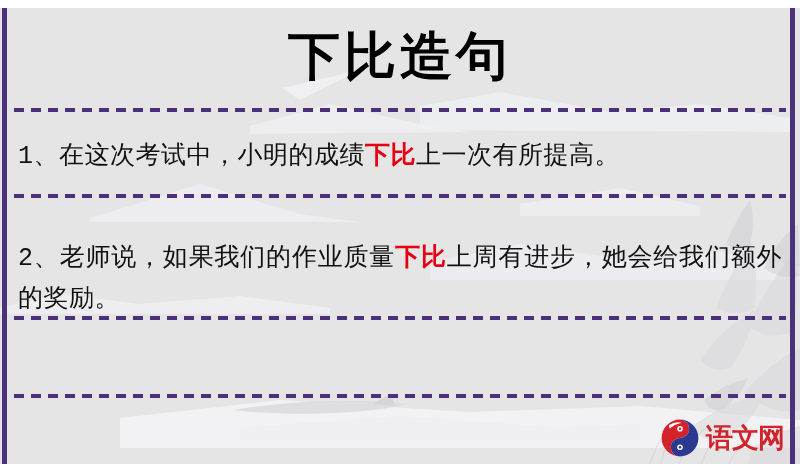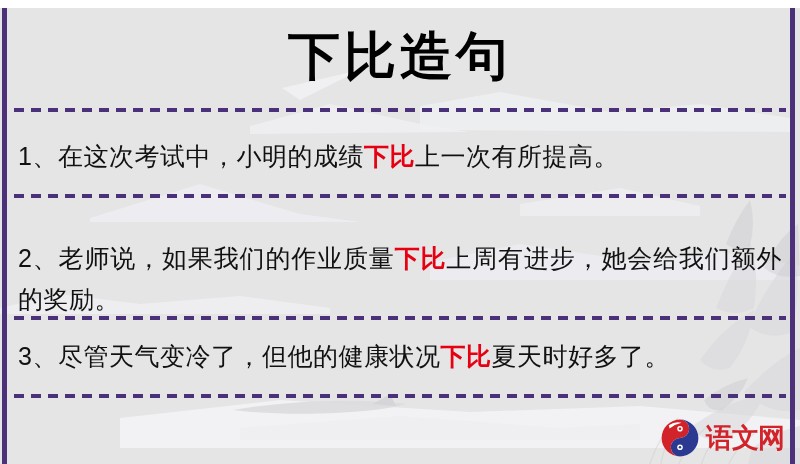--- a/index.html
+++ b/index.html
@@ -63,21 +63,21 @@
     z-index: 3;
     white-space: nowrap;
   }
 
   
   .sentence {
     position: absolute;
     left: 18px;
     width: 764px;
     z-index: 3;
-    font-family: Liberation Sans, sans-serif;
+    font-family: Liberation Mono, monospace;
     font-size: 25px;
     line-height: 41px;
     color: #111111;
     letter-spacing: 0.5px;
     text-align: justify;
   }
   .sentence .kw {
     color: #e60012;
     font-weight: bold;
   }
@@ -162,21 +162,20 @@
   <div class="v-dash" id="v-dash-left" style="--dash: #4b3179;"></div>
   <div class="v-dash" id="v-dash-right" style="--dash: #4b3179;"></div>
 
   <div class="h-dash" id="divider-top" style="top: 100px; --dash: #4b3179;"></div>
   <div class="h-dash" id="divider-1" style="top: 186px; --dash: #4b3179;"></div>
   <div class="h-dash" id="divider-2" style="top: 308px; --dash: #4b3179;"></div>
   <div class="h-dash" id="divider-bottom" style="top: 386px; --dash: #4b3179;"></div>
 
   <div class="sentence" id="sentence-1"><span>1、</span><span>在这次考试中，小明的成绩</span><span class="kw" style="color: rgb(230, 0, 18);">下比</span><span>上一次有所提高。</span></div>
   <div class="sentence" id="sentence-2"><span>2、</span><span>老师说，如果我们的作业质量</span><span class="kw" style="color: rgb(230, 0, 18);">下比</span><span>上周有进步，她会给我们额外的奖励。</span></div>
-  <div class="sentence" id="sentence-3"><span>3、</span><span>尽管天气变冷了，但他的健康状况</span><span class="kw" style="color: rgb(230, 0, 18);">下比</span><span>夏天时好多了。</span></div>
 
   <div id="logo">
     <svg id="logo-mark" viewBox="0 0 100 100">
       <circle cx="50" cy="50" r="46" fill="#ffffff"></circle>
 
       <path d="M50 4 A46 46 0 0 0 50 96 A23 23 0 0 1 50 50 A23 23 0 0 0 50 4 Z" fill="#d2232a"></path>
 
       <path d="M50 96 A46 46 0 0 0 50 4 A23 23 0 0 1 50 50 A23 23 0 0 0 50 96 Z" fill="#2b3990"></path>
 
       <circle cx="50" cy="27" r="7" fill="#ffffff"></circle>

